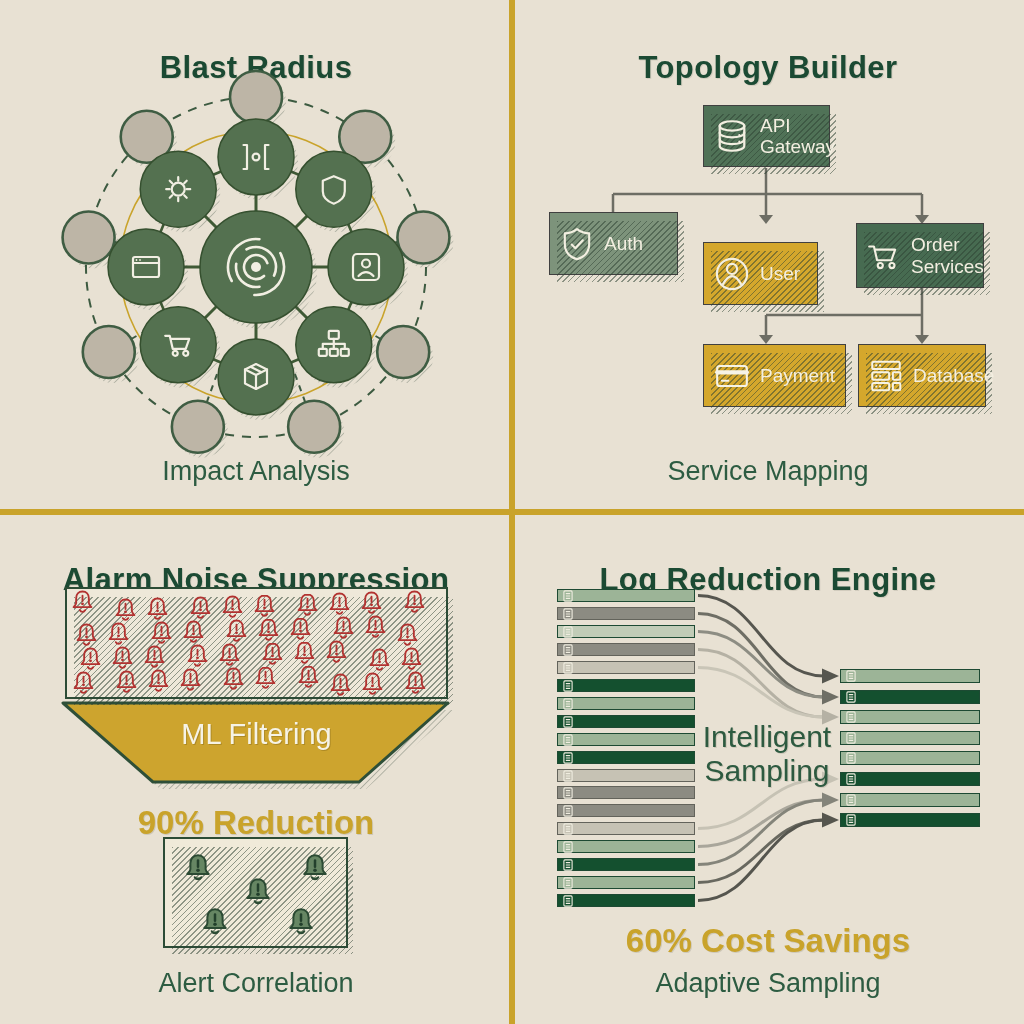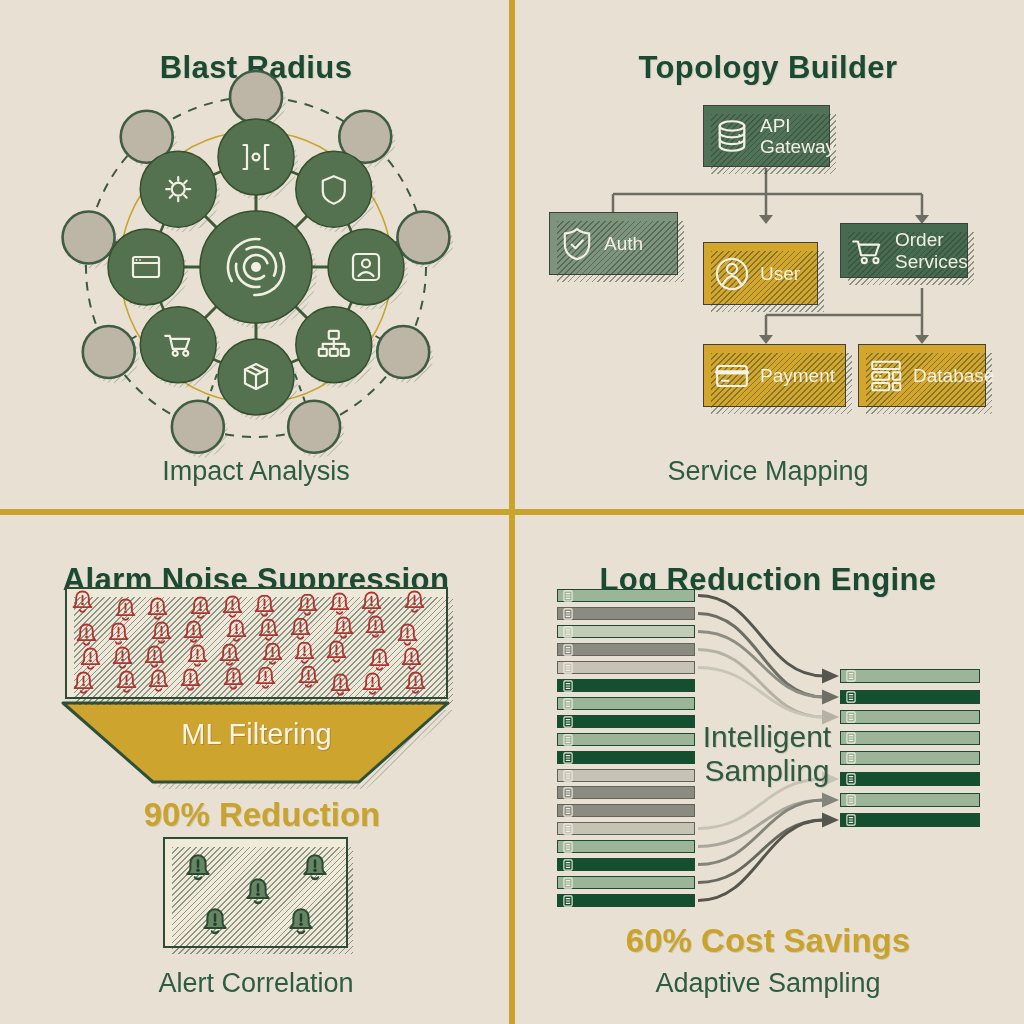--- a/index.html
+++ b/index.html
@@ -220,21 +220,21 @@
     <svg width="38" height="38" viewBox="-17 -17 34 34">
       <g stroke="#f3efe1" fill="none" stroke-width="2" stroke-linecap="round">
         <circle r="13.5"></circle>
         <circle cx="0" cy="-4.5" r="4.5"></circle>
         <path d="M-8 9 Q-4 2 0 2 Q4 2 8 9"></path>
       </g>
     </svg>
     <div>User</div>
   </div>
 
-  <div class="tbox hshadow bg-dkgreen" style="left:328px;top:223px;width:128px;height:55px;">
+  <div class="tbox hshadow bg-dkgreen" style="left:344px;top:223px;width:128px;height:65px;">
     <svg width="36" height="36" viewBox="-17 -17 34 34">
       <g stroke="#f3efe1" fill="none" stroke-width="2" stroke-linecap="round" stroke-linejoin="round">
         <path d="M-14 -9 h4.5 l3 13 h13.5 l3.5 -10 h-19"></path>
       </g>
       <circle cx="-3.5" cy="9" r="2.4" stroke="#f3efe1" fill="none" stroke-width="2"></circle>
       <circle cx="7.5" cy="9" r="2.4" stroke="#f3efe1" fill="none" stroke-width="2"></circle>
     </svg>
     <div>Order Services</div>
   </div>
 
@@ -403,21 +403,21 @@
     <defs>
       <pattern id="hp3" width="4.5" height="4.5" patternTransform="rotate(45)" patternUnits="userSpaceOnUse">
         <line x1="0" y1="0" x2="0" y2="4.5" stroke="rgba(45,65,50,0.45)" stroke-width="1.3"></line>
       </pattern>
     </defs>
     <polygon points="70,198 455,198 366,277 160,277" fill="url(#hp3)"></polygon>
     <polygon points="63,191 448,191 359,270 153,270" fill="#cda42e" stroke="#2e4f38" stroke-width="3" stroke-linejoin="round"></polygon>
   </svg>
   <div class="funnel-label">ML Filtering</div>
 
-  <div class="stat" style="top:284px;margin-left:6px;">90% Reduction</div>
+  <div class="stat" style="top:292px;">90% Reduction</div>
 
   <div class="alert-box hshadow" id="corr-box" style="left:163px;top:325px;width:185px;height:111px;background:#f0ead9;">
       <svg class="bell" style="left:18px;top:13px" width="30" height="33">
         <use href="#bell-green"></use>
       </svg>
       <svg class="bell" style="left:135px;top:13px" width="30" height="33">
         <use href="#bell-green"></use>
       </svg>
       <svg class="bell" style="left:78px;top:37px" width="30" height="33">
         <use href="#bell-green"></use>

